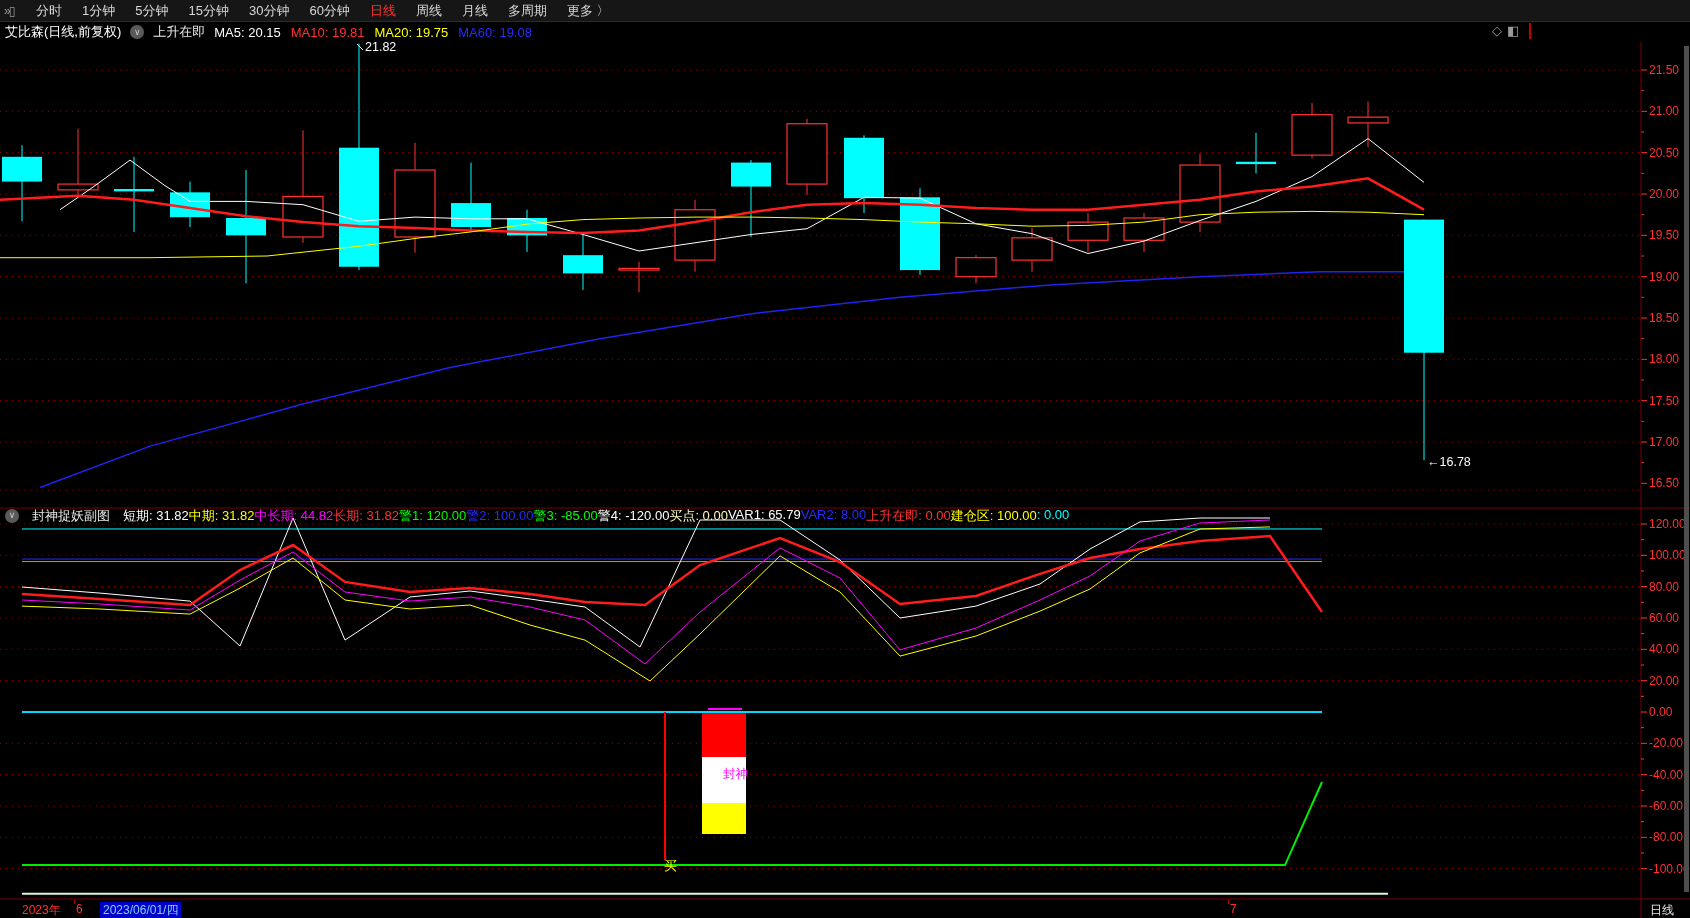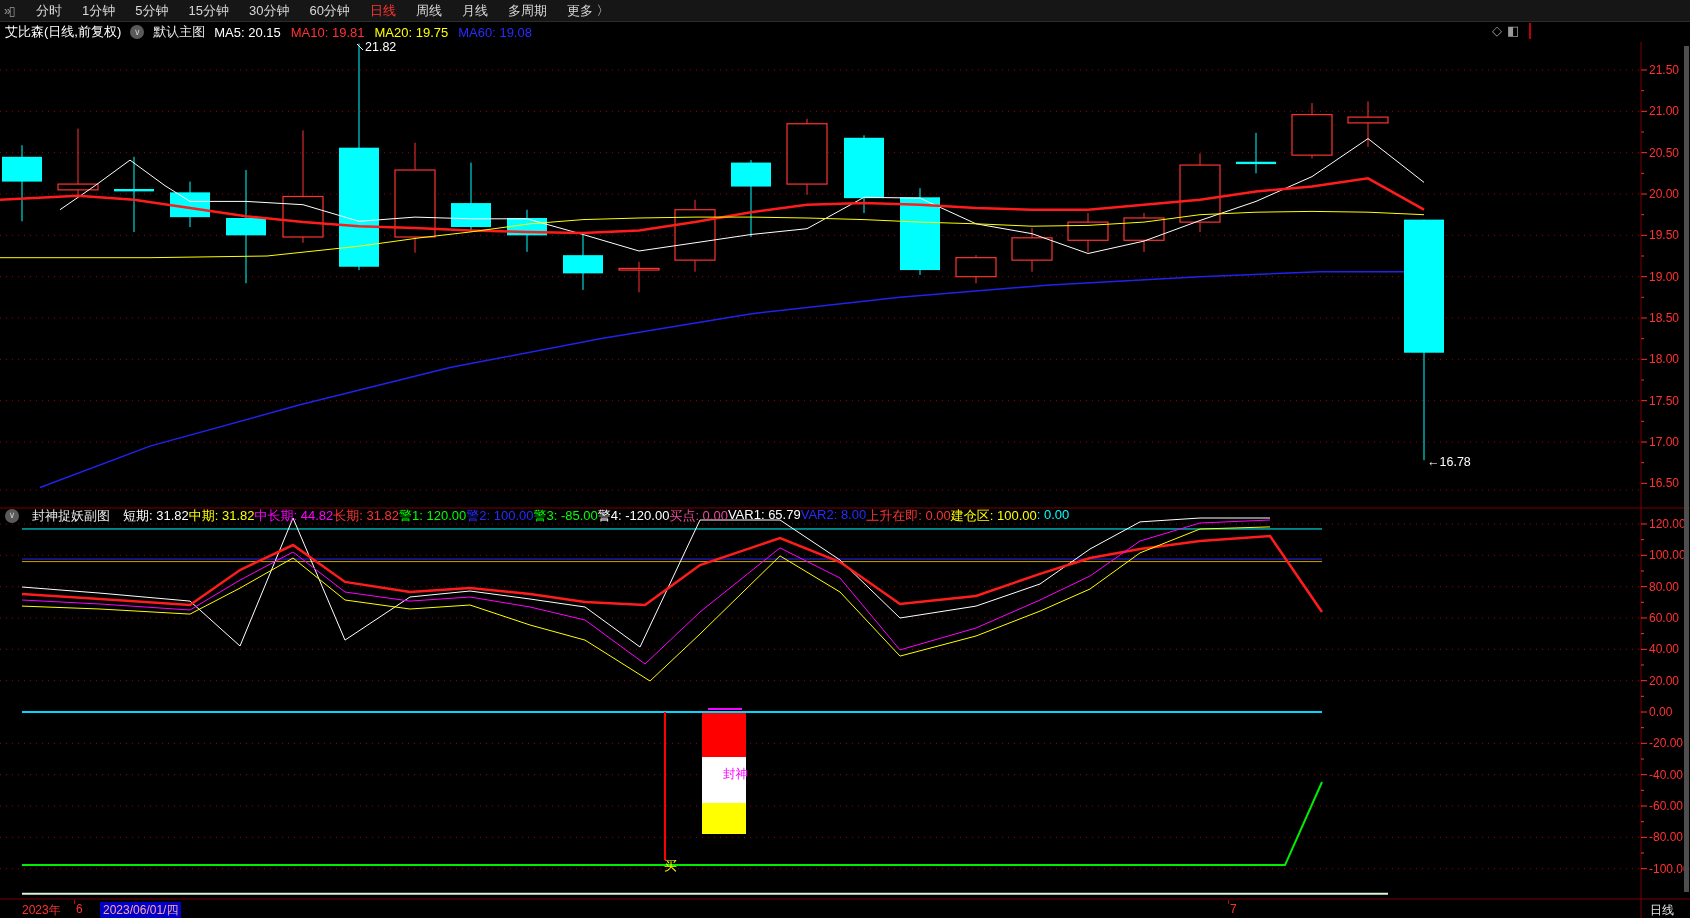--- a/index.html
+++ b/index.html
@@ -25,21 +25,21 @@
   .tb-icons{position:absolute;top:23px;left:1492px;color:#9a9a9a;font-size:13px;display:flex;gap:5px;z-index:5;}
   .caret{position:absolute;left:1529px;top:23px;width:2px;height:16px;background:#c00000;z-index:5;}
   
   .ind-header{position:absolute;left:0;top:507px;width:1640px;height:17px;display:flex;align-items:center;
               font-size:13px;color:#fff;gap:13px;padding-left:5px;z-index:5;white-space:nowrap;}
   .ind-name{color:#e8e8e8;font-family:Liberation Mono, monospace;}
   
   .timeline{position:absolute;left:0;top:900px;width:1690px;height:14px;font-size:12px;z-index:5;}
   .tl-item{position:absolute;top:2px;}
   .tl-red{color:#ff3232;}
-  .tl-date{background:#0000c8;color:#fca5a5;padding:0 3px;}
+  .tl-date{background:#0000c8;color:#7dd3fc;padding:0 3px;}
   .tl-period{color:#e8e8e8;}
   .tl-tick{position:absolute;top:0;width:1px;height:4px;background:#c00000;}
   .scroll-strip{position:absolute;right:1px;top:46px;width:5px;height:846px;background:#4e4e4e;z-index:4;}
 </style>
 </head>
 <body>
 
 <div class="app">
 
   <svg class="chart" id="chart-svg" width="1690" height="918">
@@ -280,21 +280,21 @@
         <span class="nav-tab">周线</span>
         <span class="nav-tab">月线</span>
         <span class="nav-tab">多周期</span>
         <span class="nav-tab">更多 〉</span>
       </div>
   </div>
 
   <div class="titlebar">
     <span style="color:#fff;">艾比森(日线,前复权)</span>
     <span class="icon-circle">∨</span>
-    <span style="color:#e8e8e8;">默认主图</span>
+    <span style="color:#e8e8e8;">上升在即</span>
     <span id="ma-values" style="display:flex;gap:10px;">
         <span class="ma-item" style="color: rgb(255, 255, 255);">MA5: 20.15</span>
         <span class="ma-item" style="color: rgb(255, 50, 50);">MA10: 19.81</span>
         <span class="ma-item" style="color: rgb(255, 255, 0);">MA20: 19.75</span>
         <span class="ma-item" style="color: rgb(42, 42, 255);">MA60: 19.08</span>
       </span>
   </div>
   <div class="tb-icons">
     <span>◇</span>
     <span>◧</span>
@@ -306,21 +306,21 @@
     <span class="ind-name">封神捉妖副图</span>
     <span id="ind-params" style="display:flex;">
         <span style="color: rgb(255, 255, 255);">短期: 31.82</span>
         <span style="color: rgb(255, 255, 0);">中期: 31.82</span>
         <span style="color: rgb(255, 0, 255);">中长期: 44.82</span>
         <span style="color: rgb(255, 50, 50);">长期: 31.82</span>
         <span style="color: rgb(0, 255, 0); text-align: right;">警1: 120.00</span>
         <span style="color: rgb(42, 42, 255);">警2: 100.00</span>
         <span style="color: rgb(0, 255, 0);">警3: -85.00</span>
         <span style="color: rgb(255, 255, 255);">警4: -120.00</span>
-        <span style="color: #ec4899;">买点: 0.00</span>
+        <span style="color: #fef9c3;">买点: 0.00</span>
         <span style="color: rgb(255, 255, 255);">VAR1: 65.79</span>
         <span style="color: rgb(42, 42, 255);">VAR2: 8.00</span>
         <span style="color: rgb(255, 50, 50);">上升在即: 0.00</span>
         <span style="color: rgb(255, 255, 0);">建仓区: 100.00</span>
         <span style="color: rgb(0, 255, 255);">: 0.00</span>
       </span>
   </div>
 
   <div class="timeline">
     <span class="tl-item tl-red" style="left:22px;">2023年</span>

